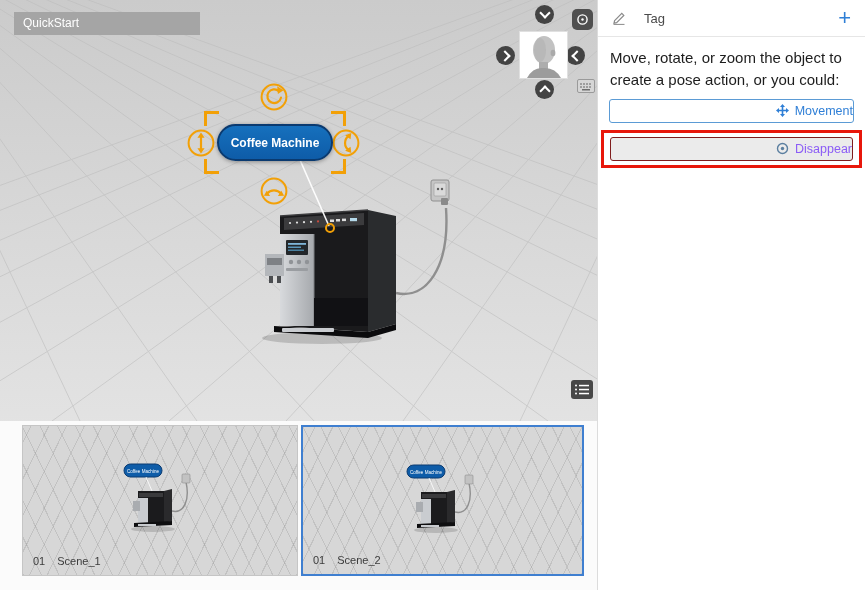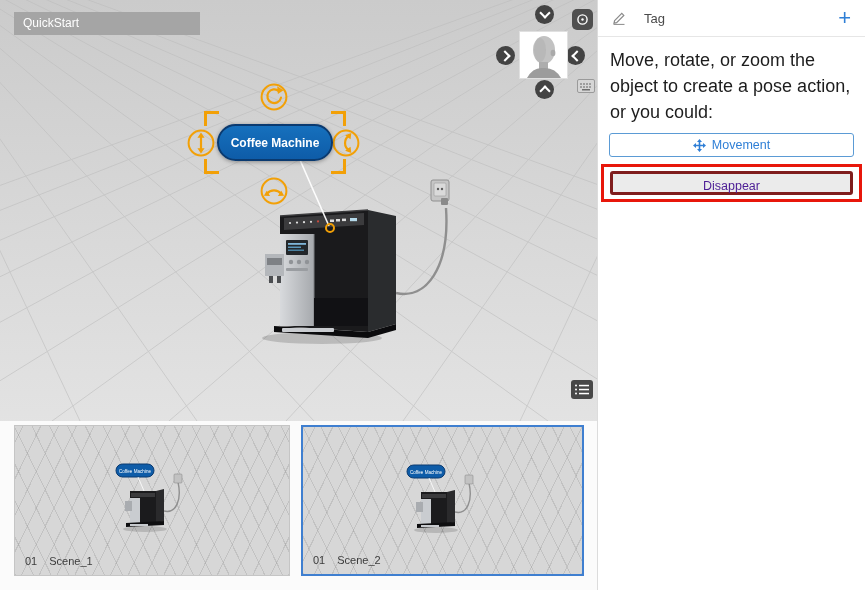--- a/index.html
+++ b/index.html
@@ -53,40 +53,40 @@
     display:flex;align-items:center;justify-content:center;cursor:pointer;}
   .list-btn{position:absolute;left:571px;top:380px;width:22px;height:19px;z-index:6;
     background:rgba(45,45,45,.85);border-radius:3px;display:flex;align-items:center;justify-content:center;cursor:pointer;}
 
   
   .scenes{position:absolute;left:0;top:421px;width:597px;height:169px;background:#fbfbfb;}
   .scene-card{position:absolute;top:4px;height:151px;background:
       repeating-linear-gradient(64deg,rgba(140,140,140,.28) 0 1px,transparent 1px 16px),
       repeating-linear-gradient(-64deg,rgba(140,140,140,.28) 0 1px,transparent 1px 16px),#d7d7d7;
     border:1px solid #c5c5c5;box-sizing:border-box;cursor:pointer;}
-  .scene-card.c1{left:14px;width:276px;text-decoration:underline;}
+  .scene-card.c1{left:22px;width:276px;text-decoration:underline;}
   .scene-card.c2{left:301px;width:283px;border:2px solid var(--selection-blue,#3F7FD0);}
   .mini{position:absolute;left:50%;top:20px;transform:translateX(-50%);}
   .scene-label{position:absolute;left:10px;bottom:8px;font-size:11px;color:#3c3c3c;}
   .scene-label .num{margin-right:12px;}
 
   
   .panel{position:absolute;left:597px;top:0;width:268px;height:590px;background:#fff;
     border-left:1px solid #dcdcdc;box-sizing:border-box;}
   .panel-header{height:37px;border-bottom:1px solid #e6e6e6;display:flex;align-items:center;
     padding:0 14px;gap:18px;box-sizing:border-box;}
   .panel-title{font-size:13px;color:#4a4a4a;}
   .add-btn{margin-left:auto;color:var(--button-blue,#2F7FD6);font-size:22px;font-weight:300;
     line-height:20px;cursor:pointer;user-select:none;}
-  .panel-desc{margin:10px 12px 8px;font-size:18px;color:#1d1d1d;line-height:1.45;}
+  .panel-desc{margin:10px 12px 8px;font-size:15px;color:#1d1d1d;line-height:1.45;}
   .btn{height:24px;border-radius:3px;font-size:12.5px;display:flex;align-items:center;
-    justify-content:center;gap:6px;cursor:pointer;box-sizing:border-box;}
+    justify-content:flex-end;gap:6px;cursor:pointer;box-sizing:border-box;}
   .btn-movement{margin:0 11px 7px;border:1px solid #5b9bd5;background:#fff;color:var(--button-blue,#2F7FD6);}
   .red-annotation{margin:0 3px;border:3px solid var(--annotation-red,#E8170B);padding:4px 6px;}
-  .btn-disappear{background:#ebebeb;border:3px solid #7f1d1d;color:#4c1d95;flex-direction:column;}
+  .btn-disappear{background:#ebebeb;border:1px solid #7f1d1d;color:#8b5cf6;}
 </style>
 </head>
 <body>
 
 <div class="app">
 
   <div class="viewport">
 
     <svg class="grid-svg" width="597" height="421">
       <g stroke="#bdbdbd" stroke-width="1" opacity="0.6">

